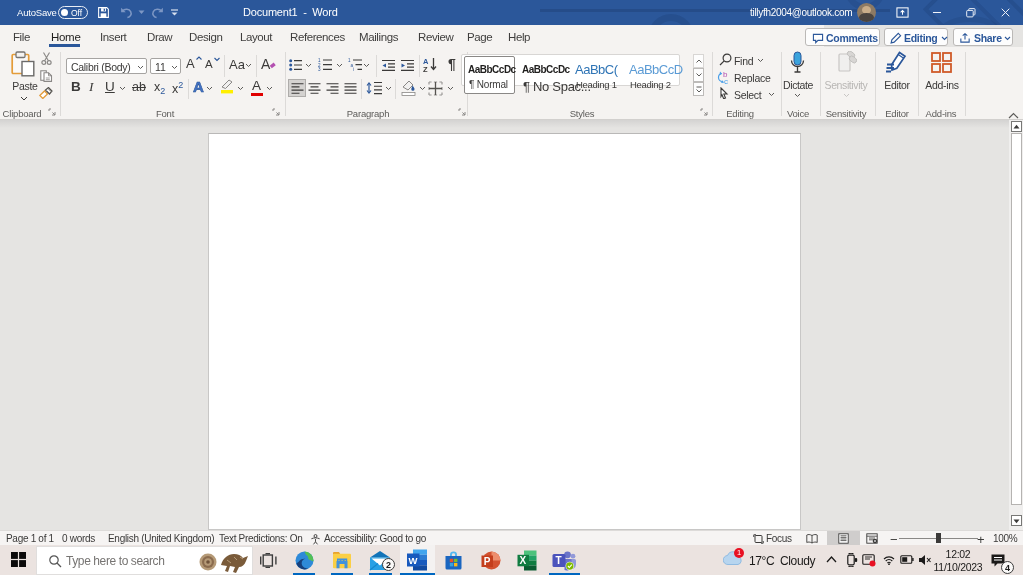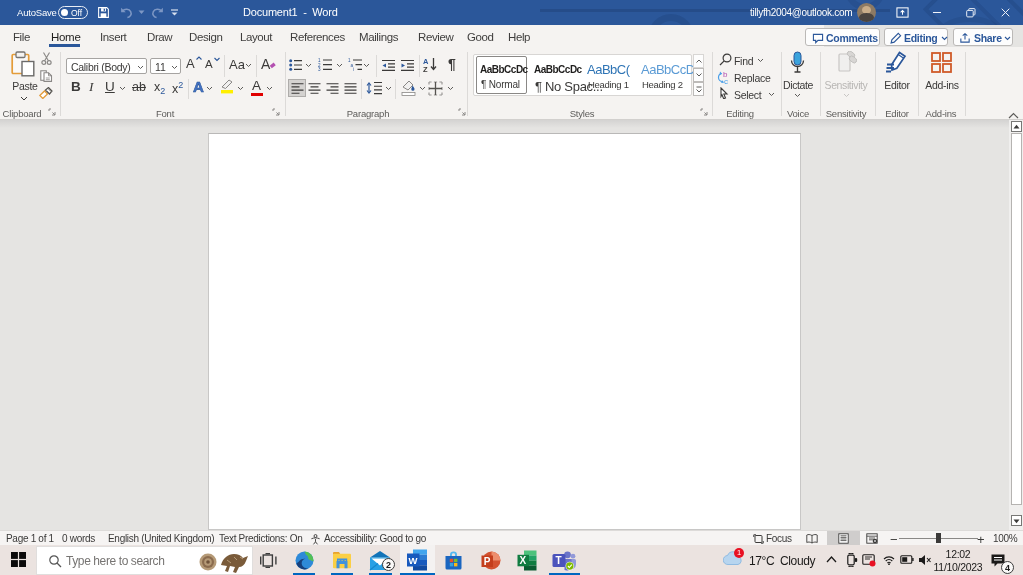--- a/index.html
+++ b/index.html
@@ -79,21 +79,21 @@
   <span class="tab" style="left:13px;">File</span>
   <span class="tab" style="left:51px;color:#1f1e1d;letter-spacing:-0.3px;">Home</span>
   <span class="abs" style="left:49px;top:19px;width:31px;height:3px;background:#2b579a;"></span>
   <span class="tab" style="left:100px;">Insert</span>
   <span class="tab" style="left:147px;">Draw</span>
   <span class="tab" style="left:189px;">Design</span>
   <span class="tab" style="left:240px;">Layout</span>
   <span class="tab" style="left:290px;">References</span>
   <span class="tab" style="left:359px;">Mailings</span>
   <span class="tab" style="left:418px;">Review</span>
-  <span class="tab" style="left:467px;">Good</span>
+  <span class="tab" style="left:467px;">Page</span>
   <span class="tab" style="left:508px;">Help</span>
   <div class="abs" style="left:805px;top:3px;width:75px;height:18px;border:1px solid #bbb9b7;border-radius:3px;background:#fdfdfd;">
     <svg class="abs" style="left:6px;top:3.5px;" width="12" height="11" viewBox="0 0 13 12">
         <path d="M1.5 1.5h10v6.5h-5l-2.5 2.5v-2.5h-2.5z" fill="none" stroke="#2b579a" stroke-width="1.2"></path>
       </svg>
     <span class="abs" style="left:20px;top:3px;font-size:10.5px;color:#2b579a;font-weight:bold;letter-spacing:-0.3px;">Comments</span>
   </div>
   <div class="abs" style="left:884px;top:3px;width:64px;height:18px;border:1px solid #bbb9b7;border-radius:3px;background:#fdfdfd;">
     <svg class="abs" style="left:5px;top:3px;" width="12" height="12" viewBox="0 0 13 13">
         <path d="M9 1.5l2.5 2.5-7 7-3.3.8.8-3.3z" fill="none" stroke="#2b579a" stroke-width="1.2"></path>
@@ -289,21 +289,21 @@
     </svg>
   <svg class="abs" style="left:447px;top:39px;" width="7" height="5" viewBox="0 0 7 5">
       <path d="M1 1l2.5 2.5L6 1" fill="none" stroke="#5c5b59" stroke-width="1"></path>
     </svg>
   <span class="glabel" style="left:328px;">Paragraph</span>
   <svg class="launch" style="left:458px;" viewBox="0 0 8 8">
       <path d="M1 1v2M1 1h2M7 7H4M7 7V4M4.5 4.5L7 7" stroke="#8a8886" stroke-width="1" fill="none"></path>
     </svg>
   <div class="gsep" style="left:467px;"></div>
 
-  <div class="abs" style="left:473px;top:7px;width:219px;height:42px;background:#fff;border:1px solid #d8d6d4;border-radius:2px;">
+  <div class="abs" style="left:461px;top:7px;width:219px;height:32px;background:#fff;border:1px solid #d8d6d4;border-radius:2px;">
     <div class="abs" style="left:2px;top:1px;width:51px;height:38px;border:1px solid #8a8886;border-radius:2px;background:#fff;"></div>
     <span class="abs" style="left:6px;top:9px;font-size:10px;font-weight:bold;color:#1f1e1d;letter-spacing:-0.5px;">AaBbCcDc</span>
     <span class="abs" style="left:7px;top:24px;font-size:10px;color:#3b3a39;letter-spacing:-0.2px;">¶ Normal</span>
     <span class="abs" style="left:60px;top:9px;font-size:10px;font-weight:bold;color:#1f1e1d;letter-spacing:-0.5px;">AaBbCcDc</span>
     <span class="abs" style="left:61px;top:24px;font-size:13px;color:#3b3a39;letter-spacing:-0.3px;">¶ No Spac...</span>
     <span class="abs" style="left:113px;top:7px;font-size:13px;color:#2e74b5;letter-spacing:-0.5px;">AaBbC(</span>
     <span class="abs" style="left:114px;top:24px;font-size:9.5px;color:#3b3a39;letter-spacing:-0.3px;">Heading 1</span>
     <span class="abs" style="left:167px;top:7px;font-size:13px;color:#5b9bd5;letter-spacing:-0.5px;">AaBbCcD</span>
     <span class="abs" style="left:168px;top:24px;font-size:9.5px;color:#3b3a39;letter-spacing:-0.3px;">Heading 2</span>
   </div>

